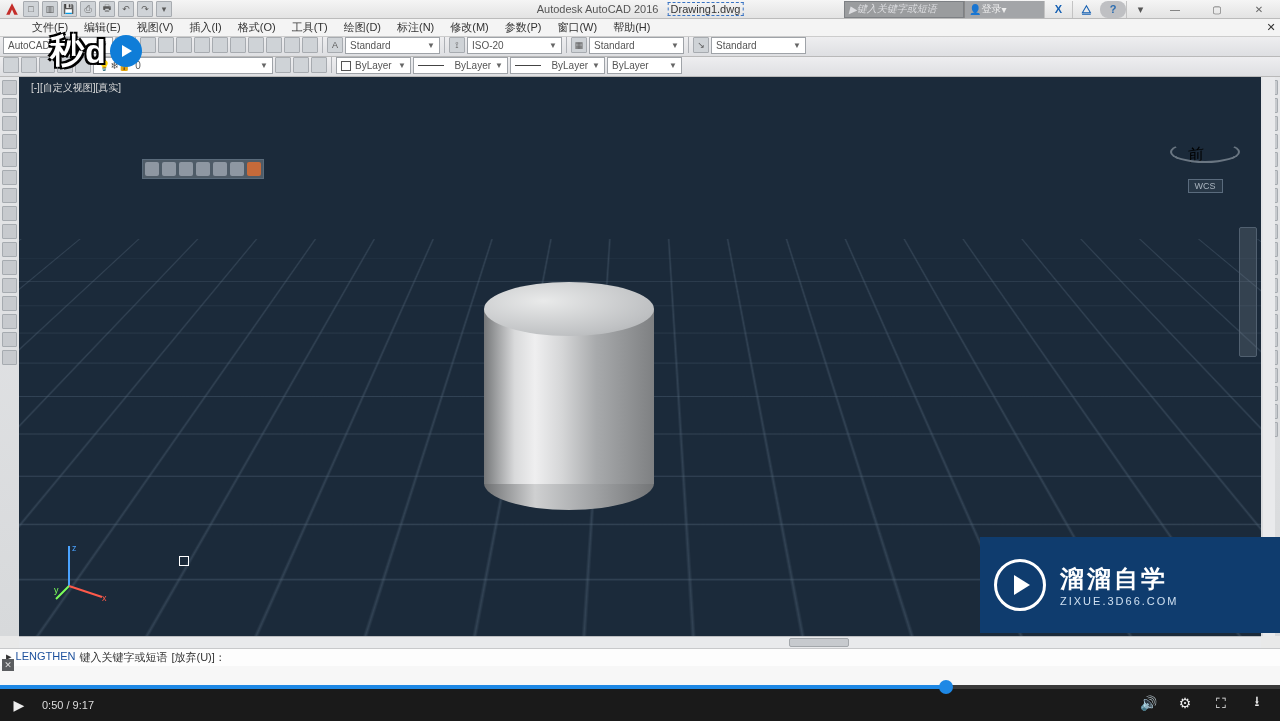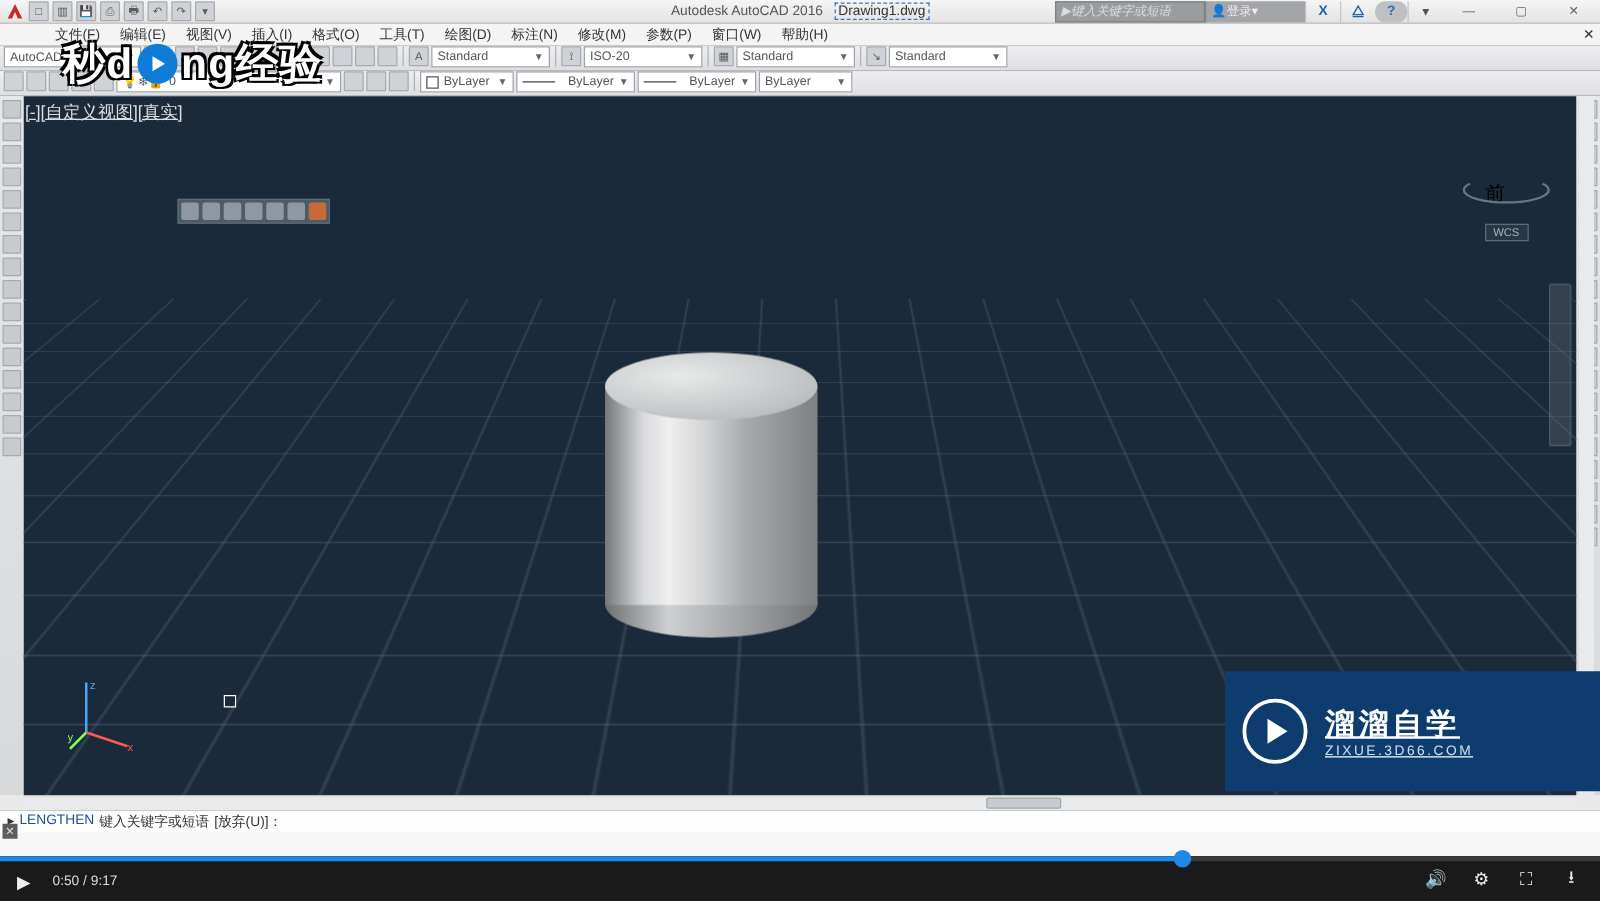--- a/index.html
+++ b/index.html
@@ -11,39 +11,39 @@
 .qat { display:flex; gap:3px; margin-left:2px; }
 .qat .ico, .tb-ico { width:16px; height:16px; background:#cfd3d7; border:1px solid #a7abb0; border-radius:1px; display:flex; align-items:center; justify-content:center; font-size:9px; color:#5a5a5a;}
 .title-txt { position:absolute; left:50%; transform:translateX(-50%); font-size:11px; color:#555;}
 .title-txt .fname{ border:1px dashed #3a75c4; padding:0 2px; color:#333;}
 .title-right { position:absolute; right:0; display:flex; align-items:center; height:19px;}
 .search-slot { width:120px; height:17px; background:#9a9c9e; color:#dcdde0; font-size:10px; display:flex; align-items:center; padding-left:4px; font-style:italic; border:1px solid #7d8084;}
 .login-slot { width:80px; height:17px; background:#a3a5a8; color:#eee; font-size:10px; display:flex; align-items:center; padding-left:4px; border-left:1px solid #888;}
 .tgl { width:28px; height:17px; display:flex; align-items:center; justify-content:center; color:#555; font-size:11px; border-left:1px solid #c3c3c3;}
 .winbtn { width:42px; height:19px; display:flex; align-items:center; justify-content:center; color:#666; font-size:10px;}
 .help-dd{ width:26px; height:17px; background:#bfc0c3; display:flex; align-items:center; justify-content:center; color:#2b6cb0; font-weight:bold; border-radius:8px; font-size:11px;}
-.menubar { height:18px; background:#f4f4f4; display:flex; align-items:center; font-size:11px; color:#333; border-bottom:1px solid #ccc; padding-left:36px;}
+.menubar { height:18px; background:#f4f4f4; display:flex; align-items:center; font-size:11px; color:#333; border-bottom:1px solid #ccc; padding-left:24px;}
 .menubar .mi{ padding:0 8px; height:18px; display:flex; align-items:center;}
 .menubar .close-doc{ margin-left:auto; width:18px; text-align:center; color:#333;}
 .toolrow { height:20px; background:linear-gradient(#eeeef0,#dedfe2); display:flex; align-items:flex-start; gap:2px; padding-left:3px; border-bottom:1px solid #b9b9b9;}
 .toolrow .sep{ width:1px; height:16px; background:#aeb1b6; margin:0 2px;}
 .combo { height:17px; background:#fff; border:1px solid #9fa3a8; font-size:10px; color:#555; display:flex; align-items:center; padding:0 4px; gap:4px;}
 .combo .dd{ margin-left:auto; font-size:8px; color:#666;}
 .layerrow .combo.layer{ width:180px; }
 .combo.color{ width:75px; }
 .combo.lt{ width:95px; }
 .swline{ flex:1; height:1px; background:#444;}
 .canvas-wrap { position:absolute; top:77px; left:19px; right:19px; bottom:49px; background:#1b2a3a; overflow:hidden;}
 .grid { position:absolute; inset:0; background-image:
   repeating-linear-gradient(0deg, rgba(90,110,130,.35) 0 1px, transparent 1px 40px),
   repeating-linear-gradient(90deg, rgba(90,110,130,.35) 0 1px, transparent 1px 40px);
   transform:perspective(1200px) rotateX(60deg) scale(2.2) translateY(80px);
   transform-origin:center 70%;
 }
-.view-label { position:absolute; top:4px; left:1px; color:#ddd; font-size:14px;text-decoration:underline;}
+.view-label { position:absolute; top:4px; left:12px; color:#ddd; font-size:10px;}
 .mini-tb { position:absolute; top:82px; left:123px; display:flex; background:rgba(200,205,210,0.3); padding:2px; gap:3px; border:1px solid #5a6b7b;}
 .mini-tb .mico{ width:14px; height:14px; background:#8e97a2; border-radius:2px;}
 .mini-tb .mico.last{ background:#c56a3a;}
 .ucs { position:absolute; left:35px; bottom:35px; }
 .viewcube-wrap { position:absolute; right:30px; top:20px; text-align:center;}
 .viewcube { width:52px; height:52px; position:relative; margin:0 auto;}
 .vc-front{ width:34px; height:34px; left:7px; top:12px; transform:skewY(-8deg);}
 .vc-top{ width:34px; height:14px; left:11px; top:0; transform:skewX(-46deg);}
 .vc-side{ width:12px; height:34px; left:41px; top:6px; transform:skewY(32deg);}
 .vc-ring{ width:70px; height:22px; border:2px solid #6a7682; border-radius:50%; position:absolute; left:-9px; top:44px; border-top-color:transparent;}
@@ -65,21 +65,21 @@
 .cmd .l1{ padding:2px 6px; color:#333; background:#fff;}
 .cmd .l2{ padding:1px 6px; color:#333; background:#fdfdfd; display:flex; gap:4px;}
 .cmd .kw{ color:#1b4f9c;}
 .cmd .xbtn{ position:absolute; left:2px; bottom:14px; width:12px;height:12px;background:#5b5d60;color:#ddd;font-size:9px;display:flex;align-items:center;justify-content:center;}
 .logo-overlay{ position:absolute; left:50px; top:28px; font-size:34px; font-weight:800; color:#fff; text-shadow:2px 2px 0 #000,-2px -2px 0 #000,2px -2px 0 #000,-2px 2px 0 #000; display:flex; align-items:center; letter-spacing:1px;}
 .logo-overlay .play{ width:32px;height:32px;border-radius:50%;background:#0f7dd8;display:inline-flex;align-items:center;justify-content:center;margin:0 3px;}
 .logo-overlay .play:before{content:"";border-left:10px solid #fff;border-top:6px solid transparent;border-bottom:6px solid transparent;margin-left:3px;}
 .water{ position:absolute; right:0; bottom:52px; width:300px; height:96px; background:#0f3c6e; display:flex; align-items:center; padding:10px 14px; gap:14px;}
 .water .pl{ width:52px;height:52px;border:3px solid #fff;border-radius:50%;display:flex;align-items:center;justify-content:center;}
 .water .pl:before{content:"";border-left:16px solid #fff;border-top:10px solid transparent;border-bottom:10px solid transparent;margin-left:4px;}
-.water .txt{color:#fff;text-decoration:underline;}
+.water .txt{color:#fff;}
 .water .txt .t1{font-size:24px;font-weight:600;letter-spacing:3px;}
 .water .txt .t2{font-size:11px;letter-spacing:2px;color:#cfe0f1;}
 .player{ position:absolute; left:0; right:0; bottom:0; height:36px; background:#1a1a1a; color:#ddd; display:flex; align-items:center;}
 .player .track{ position:absolute; top:0; left:0; right:0; height:4px; background:#3a3a3a;}
 .player .track .prog{ height:4px; background:#1e88e5; width:73.9%; position:relative;}
 .player .track .knob{ position:absolute; right:-7px; top:-5px; width:14px; height:14px; background:#1e88e5; border-radius:50%;}
 .player .ctrl{ display:flex; align-items:center; gap:14px; padding-left:10px; margin-top:4px; font-size:11px;}
 .player .ico{ width:18px; display:flex; justify-content:center; color:#eee; font-size:14px;}
 .player .right{ margin-left:auto; display:flex; gap:18px; padding-right:14px; align-items:center;}
 </style>
@@ -302,21 +302,20 @@
       <span class="kw">LENGTHEN</span>
       <span>键入关键字或短语</span>
       <span>[放弃(U)]：</span>
     </div>
   </div>
 
   <div class="logo-overlay">
     <span>秒</span>
       <span>d</span>
       <span class="play"></span>
-      <span>ng经验</span>
   </div>
 
   <div class="water">
     <div class="pl"></div>
     <div class="txt">
       <div class="t1">溜溜自学</div>
       <div class="t2">ZIXUE.3D66.COM</div>
     </div>
   </div>
 </div>

